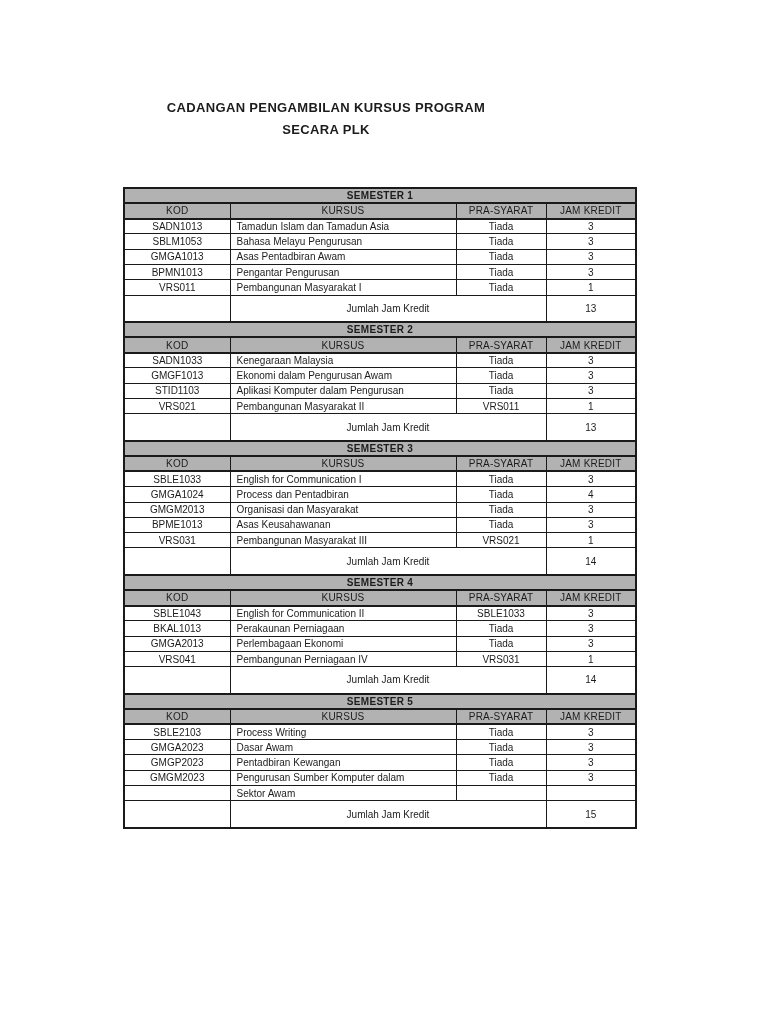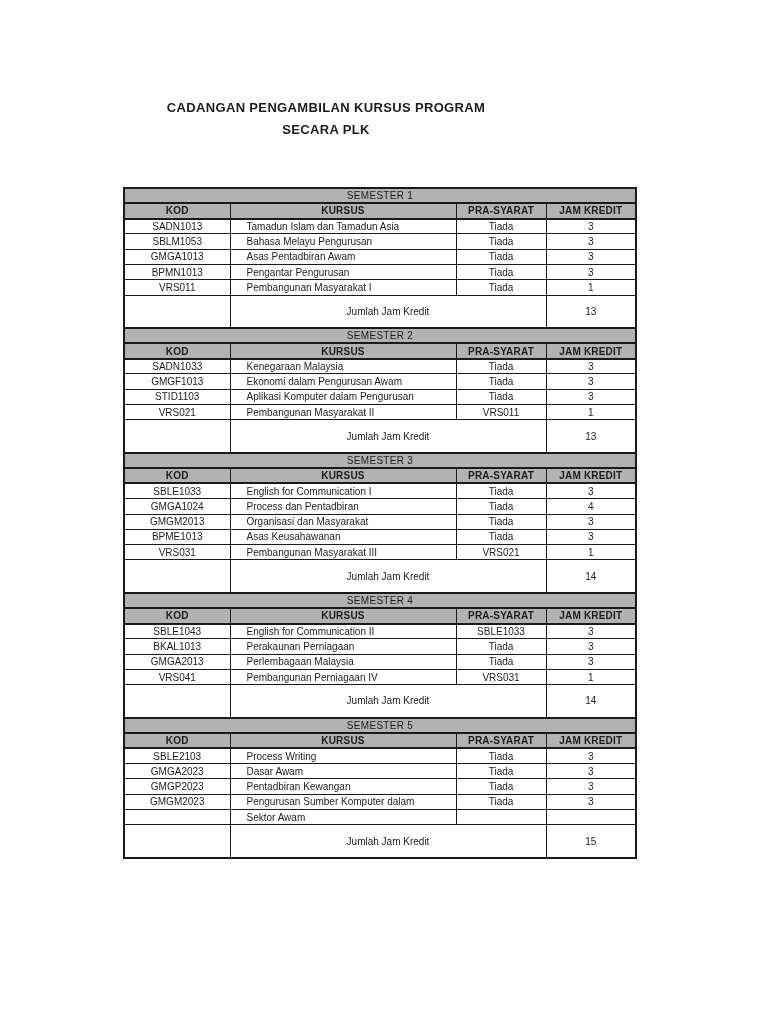--- a/index.html
+++ b/index.html
@@ -31,32 +31,32 @@
   td{
     border:1px solid var(--border);
     height:15.3px;
     font-size:10px;line-height:11px;
     padding:0 4px;
     text-align:center;
     overflow:hidden;white-space:nowrap;
   }
   tr.sem td{
     background:var(--header-bg);
-    font-weight:normal;letter-spacing:0.3px;
+    font-weight:bold;letter-spacing:0.3px;
     border-top:2px solid var(--border);
     border-bottom:2px solid var(--border);
     text-align:center;
   }
   tr.cols td{
     background:var(--header-bg);
-    font-weight:bold;letter-spacing:0.2px;
+    font-weight:normal;letter-spacing:0.2px;
     border-bottom:2px solid var(--border);
   }
-  td.kursus{text-align:left;padding-left:16px;margin-left:28px;}
-  tr.total td{height:33px;}
+  td.kursus{text-align:left;padding-left:6px;margin-left:28px;}
+  tr.total td{height:27px;}
 </style>
 </head>
 <body>
 
 <div class="page">
 
   <div class="doc-title">
     <div>CADANGAN PENGAMBILAN KURSUS PROGRAM</div>
     <div>SECARA PLK</div>
   </div>
@@ -211,21 +211,21 @@
           <td class="kredit">3</td>
         </tr>
         <tr class="course">
           <td class="kod">BKAL1013</td>
           <td class="kursus">Perakaunan Perniagaan</td>
           <td class="pra">Tiada</td>
           <td class="kredit">3</td>
         </tr>
         <tr class="course">
           <td class="kod">GMGA2013</td>
-          <td class="kursus">Perlembagaan Malaysia</td>
+          <td class="kursus">Perlembagaan Ekonomi</td>
           <td class="pra">Tiada</td>
           <td class="kredit">3</td>
         </tr>
         <tr class="course">
           <td class="kod">VRS041</td>
           <td class="kursus">Pembangunan Perniagaan IV</td>
           <td class="pra">VRS031</td>
           <td class="kredit">1</td>
         </tr>
         <tr class="total">

